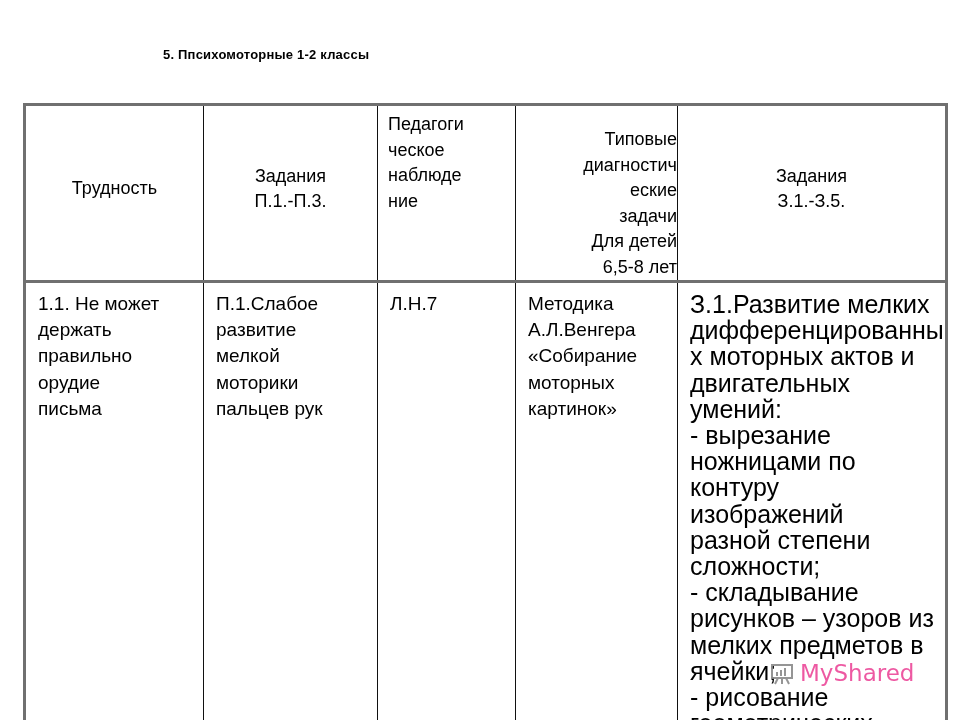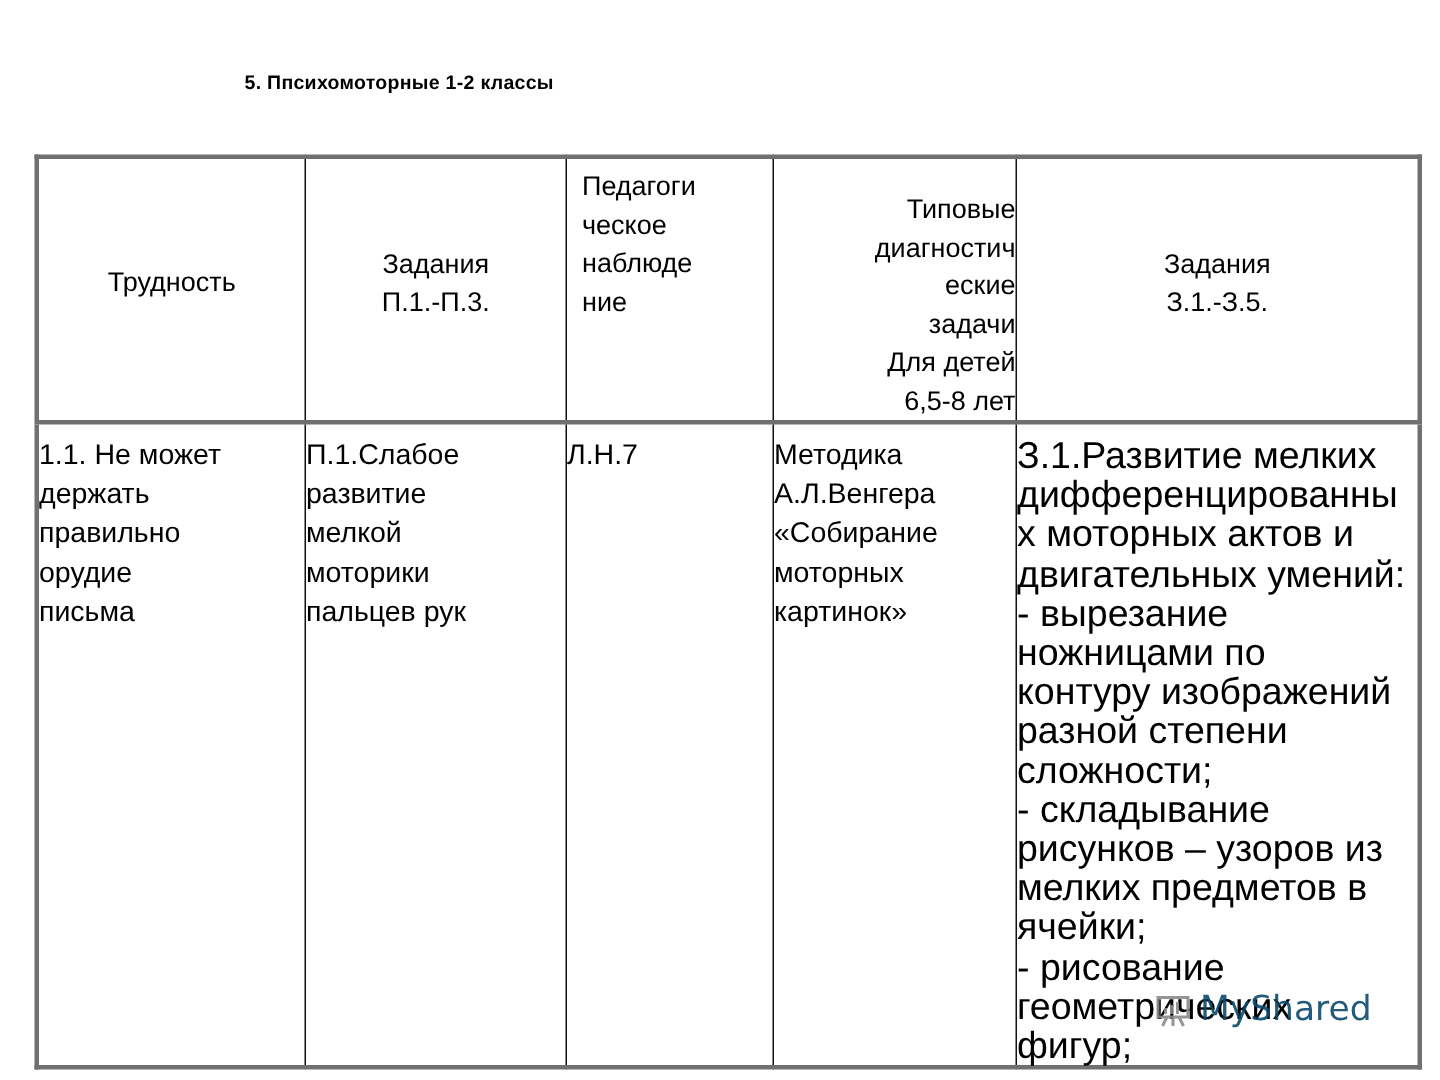--- a/index.html
+++ b/index.html
@@ -3,24 +3,24 @@
   <meta charset="utf-8">
   <style>
     html, body { margin: 0; padding: 0; background: #ffffff; }
     body { width: 960px; height: 720px; position: relative; overflow: hidden; font-family: "Liberation Sans", sans-serif; color: #000; }
     .title { position: absolute; left: 163px; top: 47px; font-size: 13px; font-weight: bold; letter-spacing: 0.2px; }
     table.grid { position: absolute; left: 23px; top: 103px; width: 922px; height: 598px; border-collapse: collapse; border: 3px solid #707070; table-layout: fixed; }
     table.grid td { border-left: 1.5px solid #111; border-right: 1.5px solid #111; vertical-align: top; padding: 0; }
     table.grid tr.head td { height: 166px; border-bottom: 3px solid #707070; }
     .hcell { font-weight: normal; font-size: 18px; line-height: 25.5px; }
     .vcenter { display: flex; height: 166px; align-items: center; justify-content: center; text-align: center; }
-    .body-cell { font-size: 19px; line-height: 26.2px; padding: 8px 8px 0 0; white-space: pre-line; }
+    .body-cell { font-size: 19px; line-height: 26.2px; padding: 8px 8px 0 12px; white-space: pre-line; }
     .ped { padding: 6px 0 0 10px; white-space: pre-line; }
     .typ { padding: 6px 0 0 0; white-space: pre-line; text-align: right; margin-top: 15px; }
-    .watermark { position: absolute; left: 770px; top: 660px; display: flex; align-items: center; gap: 6px; color: #0c4a6e; font-family: "DejaVu Sans", sans-serif; font-size: 23px; opacity: 0.9; }
+    .watermark { position: absolute; left: 770px; top: 660px; display: flex; align-items: center; gap: 6px; color: #ec4899; font-family: "DejaVu Sans", sans-serif; font-size: 23px; opacity: 0.9; }
     .wm-icon { width: 24px; height: 22px; position: relative; }
   </style>
 </head>
 <body>
 
 <div class="title">5. Ппсихомоторные 1-2 классы</div>
 
 <table class="grid">
   <colgroup>
     <col style="width:179px">

